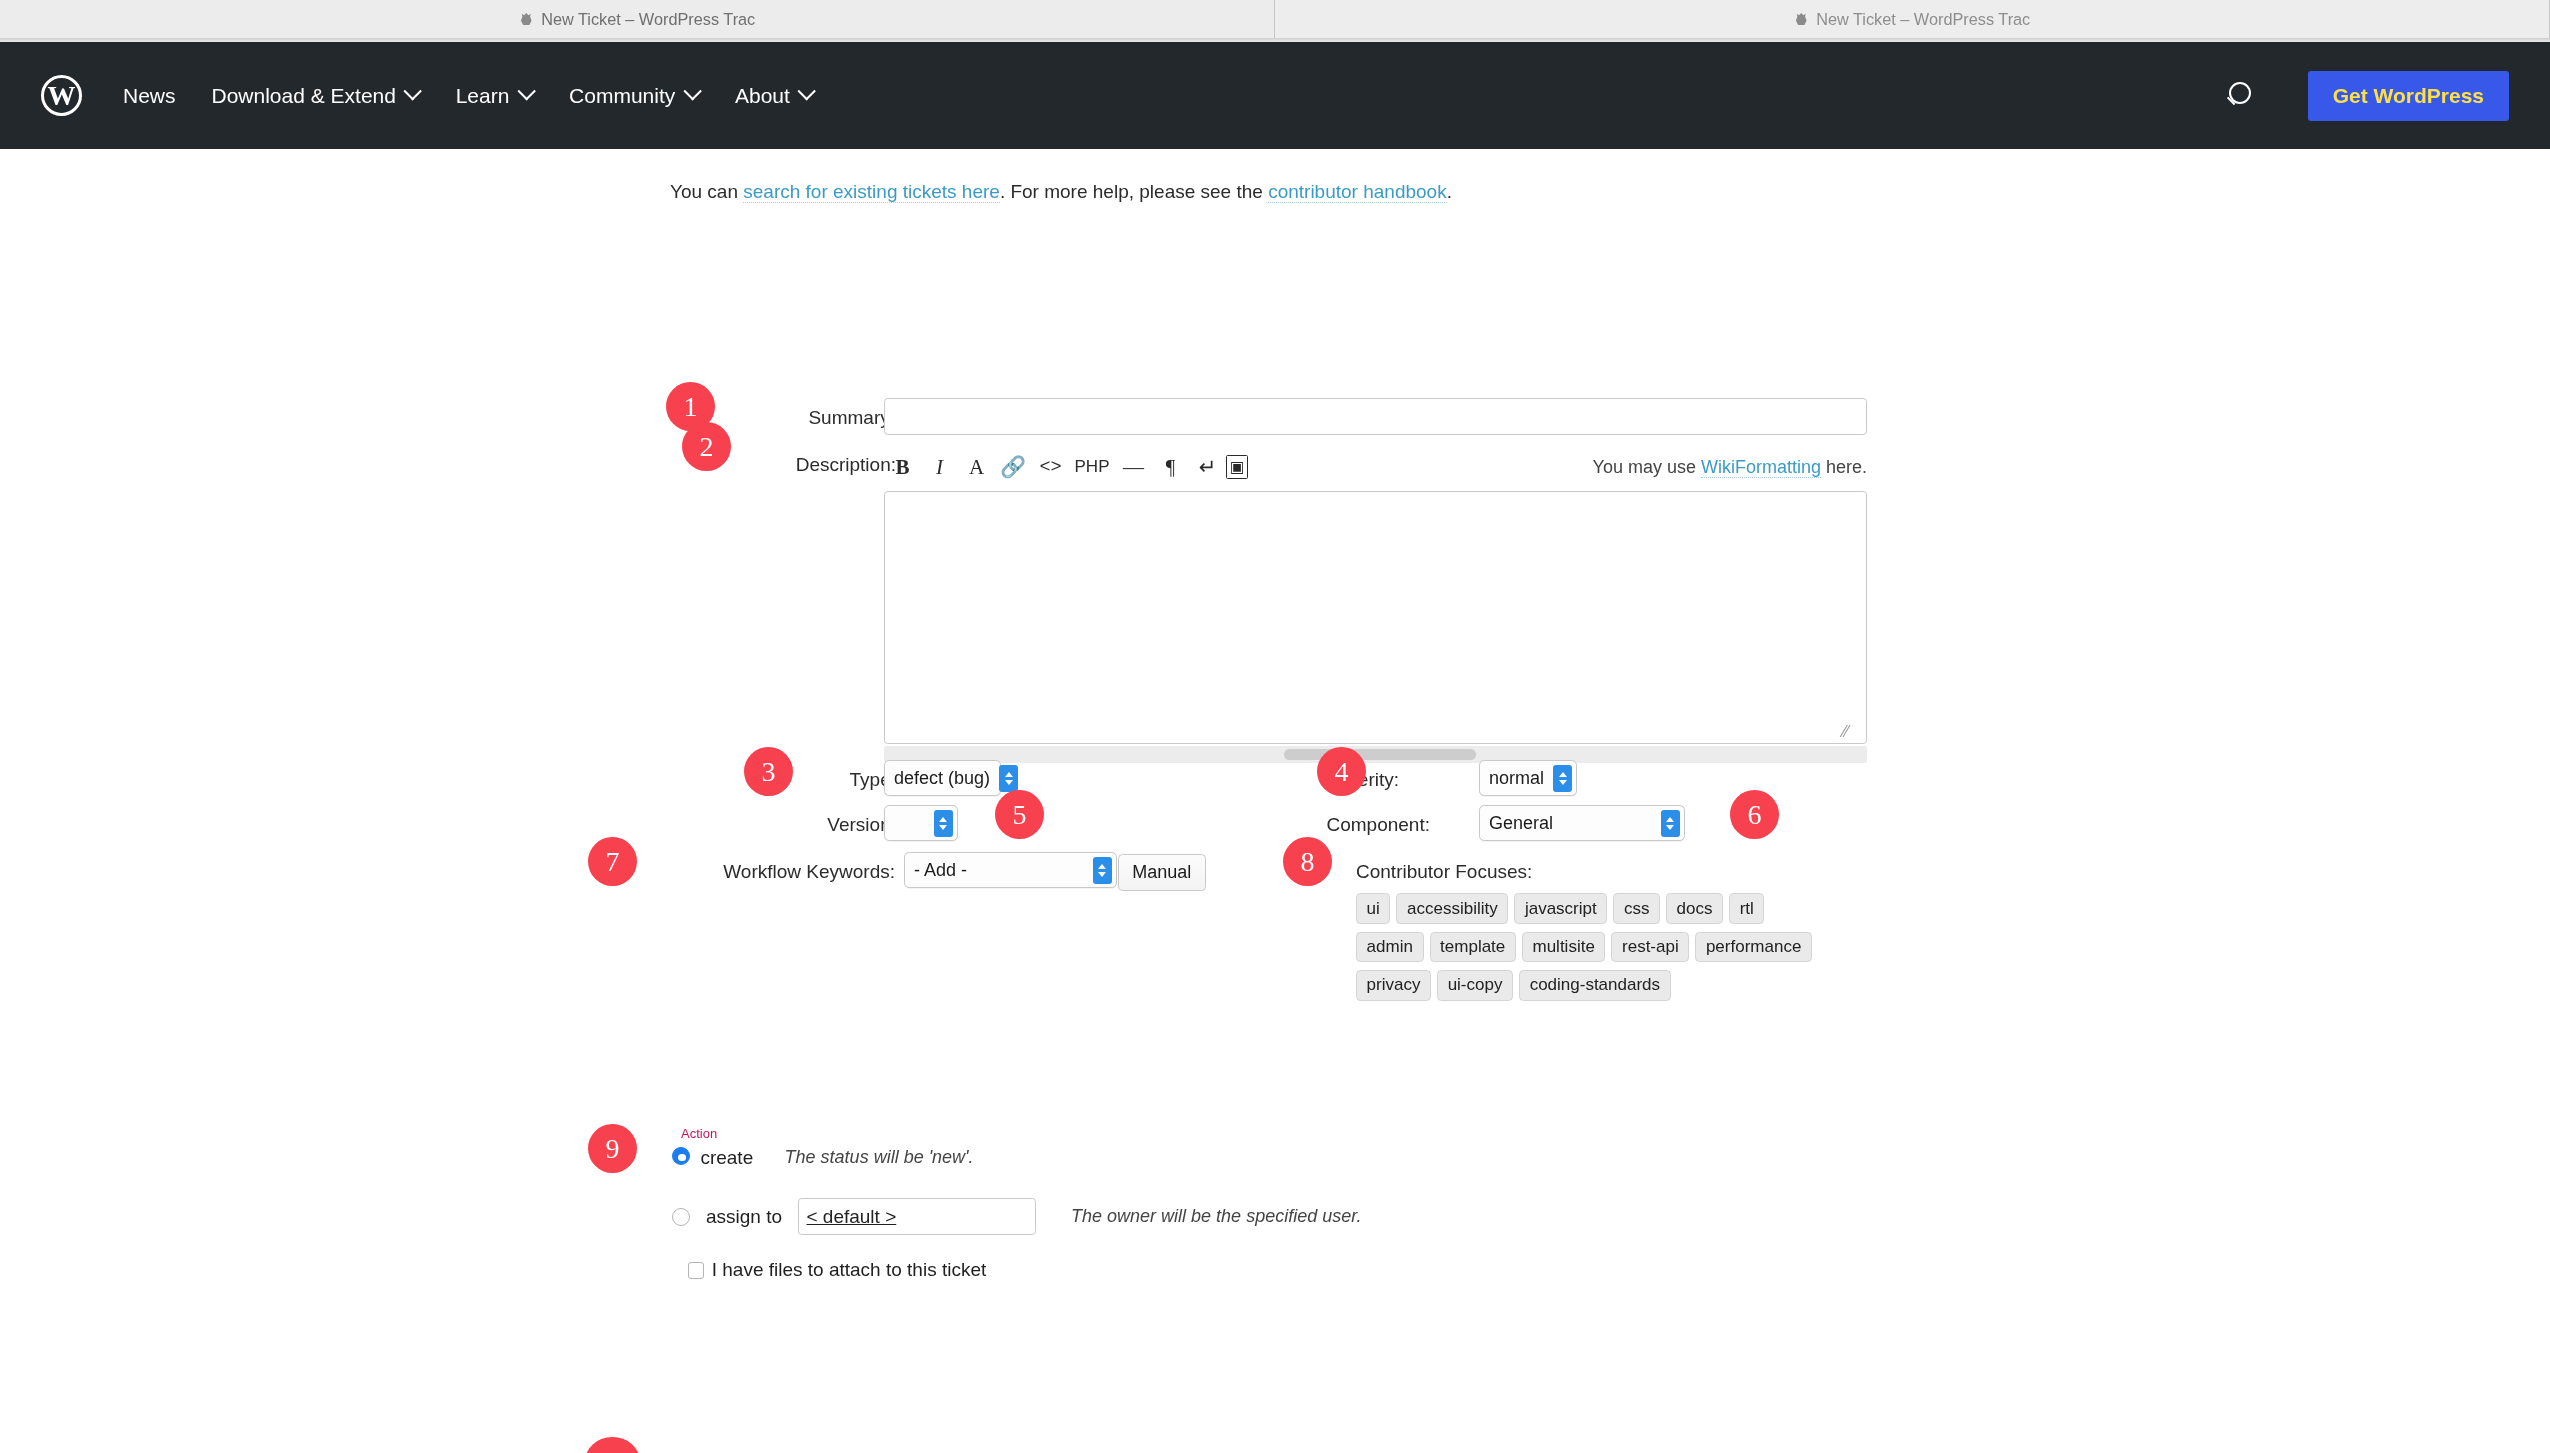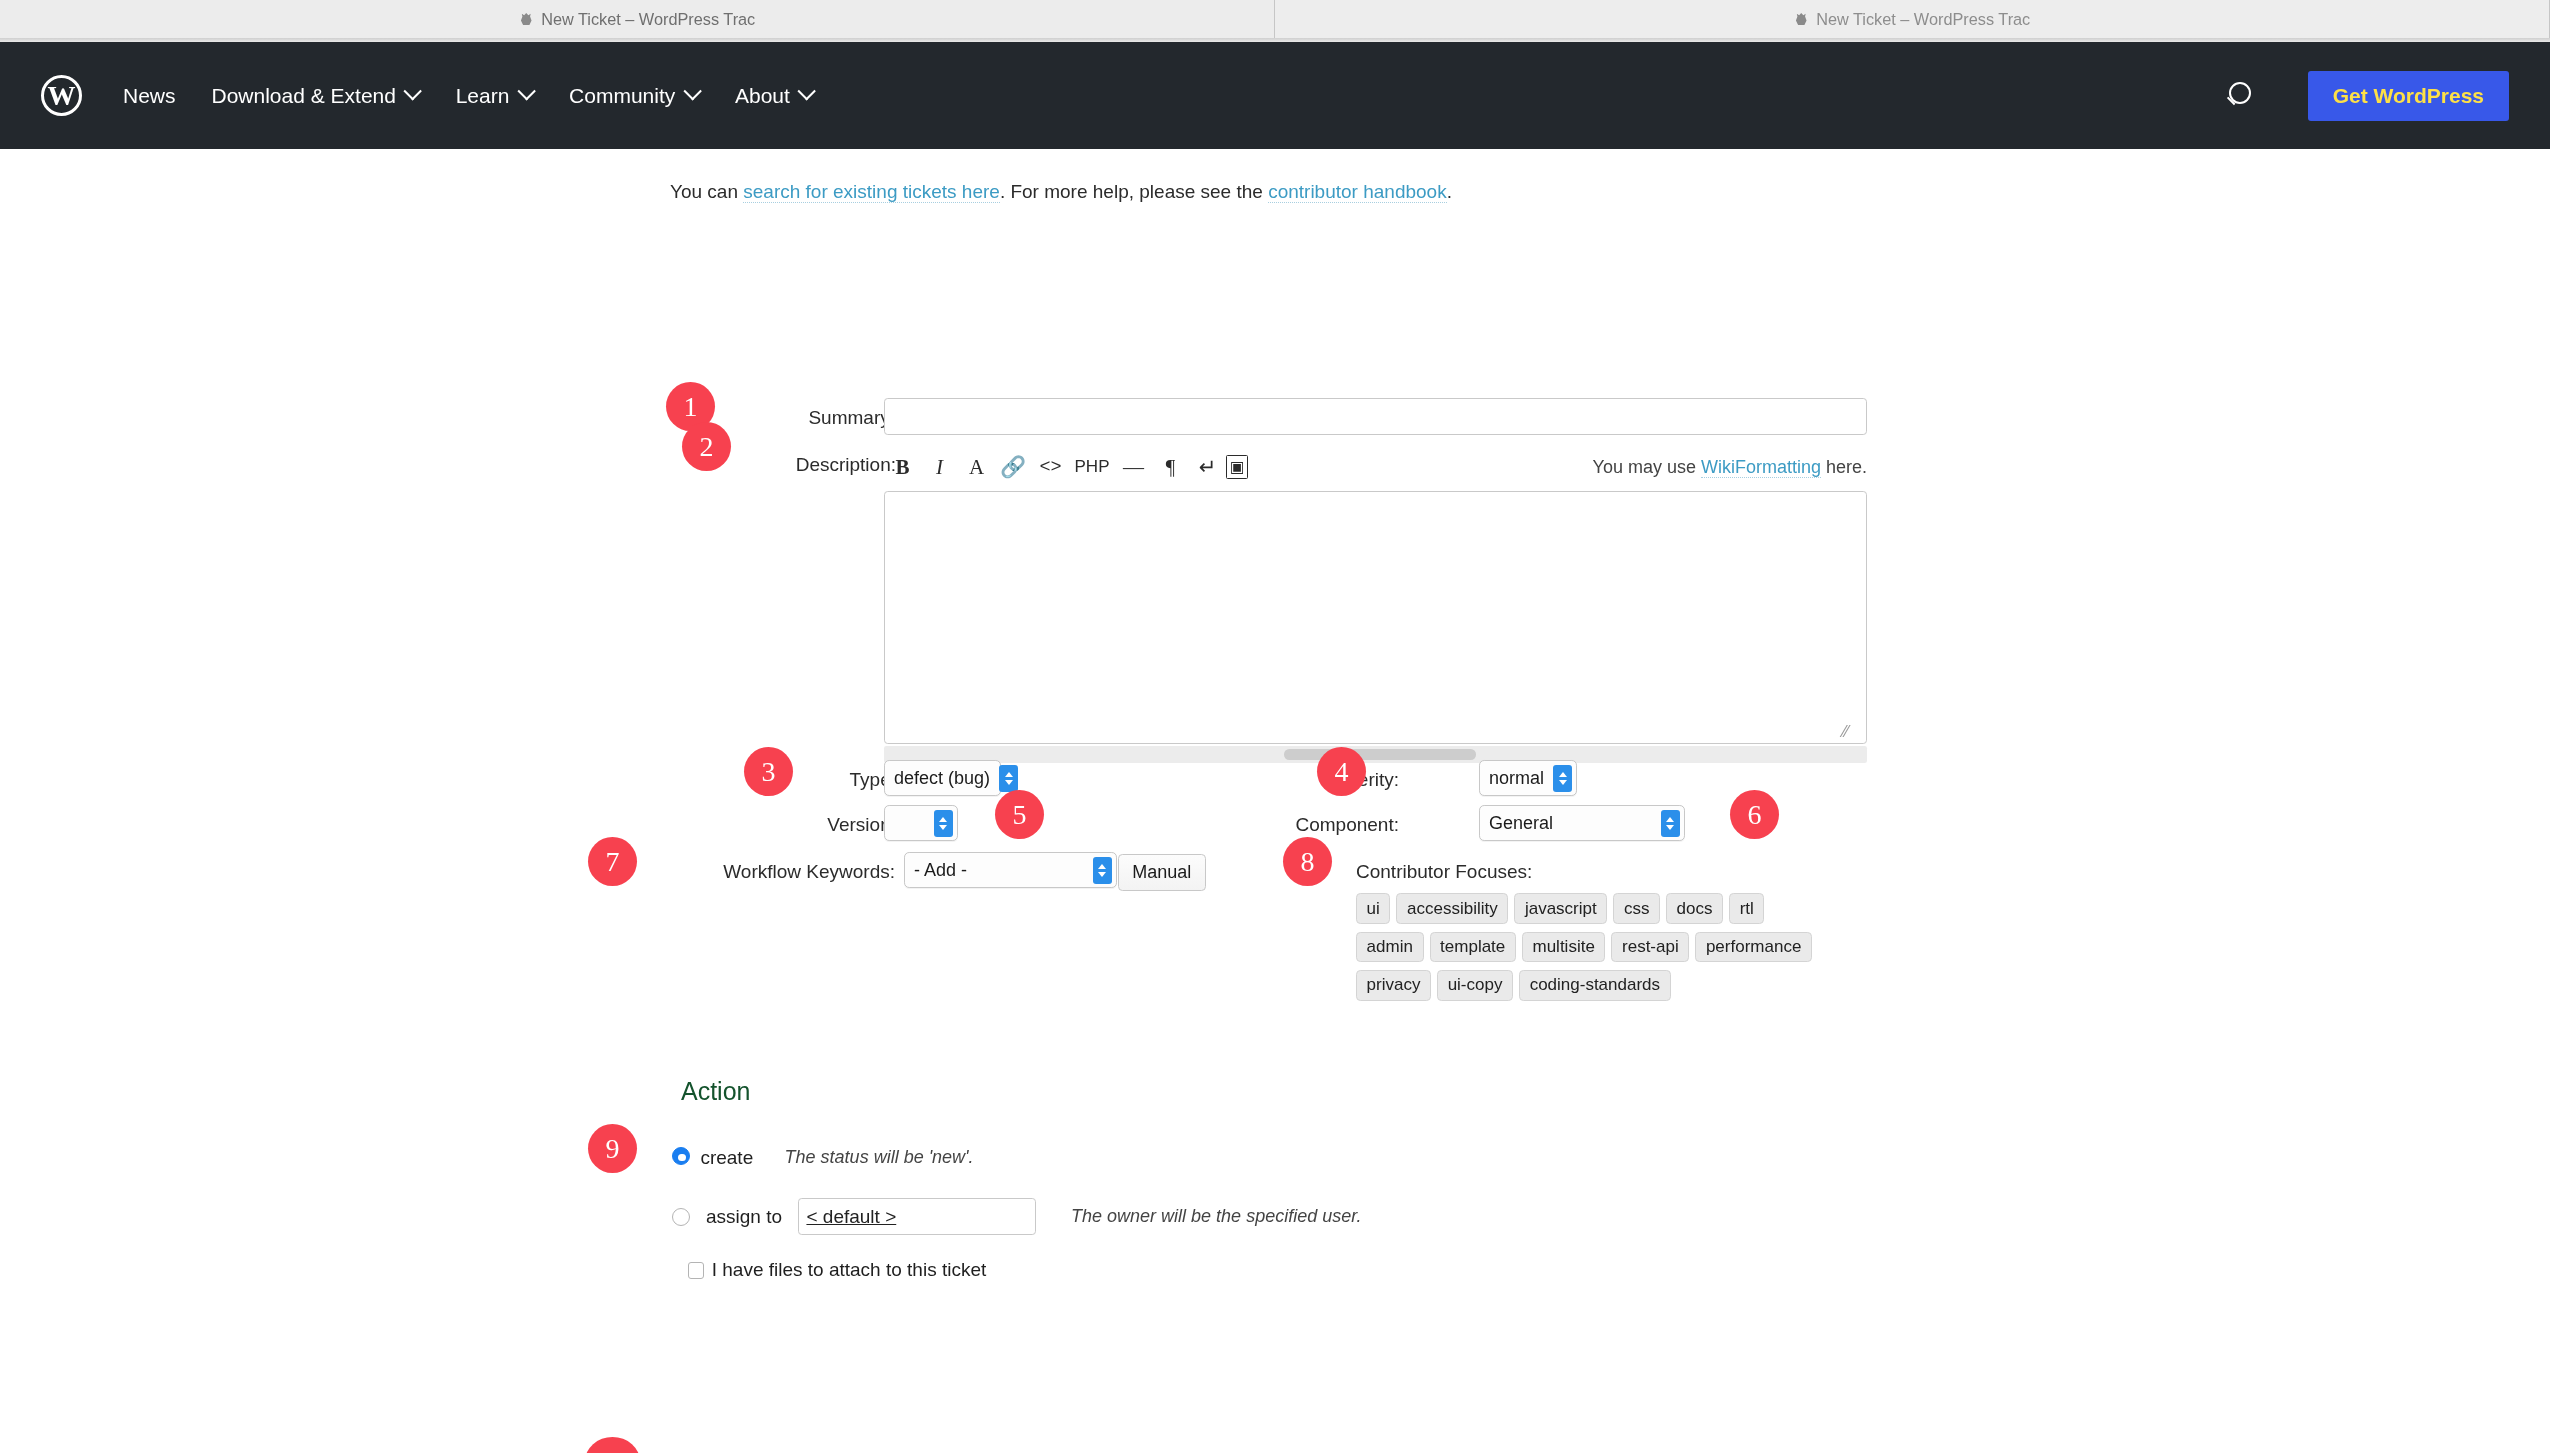--- a/index.html
+++ b/index.html
@@ -294,21 +294,21 @@
   .mselect .stepper i.up { border-bottom: 5.2px solid #fff; }
   .mselect .stepper i.dn { border-top: 5.2px solid #fff; }
 
   
   #type-label       { position: absolute; left: 755px; top: 620px; width: 141px; }
   #type-select      { position: absolute; left: 884px; top: 611px; width: 117px; }
   #severity-label   { position: absolute; left: 1258px; top: 620px; width: 141px; }
   #severity-select  { position: absolute; left: 1479px; top: 611px; width: 98px; }
   #version-label    { position: absolute; left: 755px; top: 665px; width: 141px; }
   #version-select   { position: absolute; left: 884px; top: 656px; width: 74px; }
-  #component-label  { position: absolute; left: 1258px; top: 665px; width: 141px; }
+  #component-label  { position: absolute; left: 1289px; top: 665px; width: 141px; }
   #component-select { position: absolute; left: 1479px; top: 656px; width: 206px; }
   #wfk-label        { position: absolute; left: 651px; top: 712px; width: 244px; }
   #wfk-select       { position: absolute; left: 884px; top: 703px; width: 213px; margin-left: 20px; }
   #manual-btn       { position: absolute; left: 1118px; top: 705px; }
 
   button.greybtn {
     font-family: "Liberation Sans", sans-serif;
     font-size: 18px;
     background: linear-gradient(#fcfcfc, #f3f3f3);
     border: 0.7px solid #c8c8c8;
@@ -331,21 +331,21 @@
     border: 0.7px solid #d4d4d4;
     border-radius: 4.4px;
     font-size: 17px;
     padding: 4.4px 9.6px;
     color: #222;
     cursor: pointer;
     white-space: nowrap;
   }
 
   
-  #action-title { position: absolute; left: 681px; top: 928px; font-size: 25px; color: #14532d; }
+  #action-title { position: absolute; left: 681px; top: 977px; font-size: 13px; color: #be185d; }
   #action-create-row { position: absolute; left: 672px; top: 998px; display: flex; align-items: flex-start; gap: 10.4px; }
   #action-assign-row { position: absolute; left: 672px; top: 1049px; display: flex; align-items: center; gap: 16px; }
   .radio {
     width: 18px; height: 18px;
     border-radius: 50%;
     border: 0.7px solid #b4b4b4;
     background: #fff;
     flex: 0 0 auto;
     position: relative;
     cursor: pointer;

